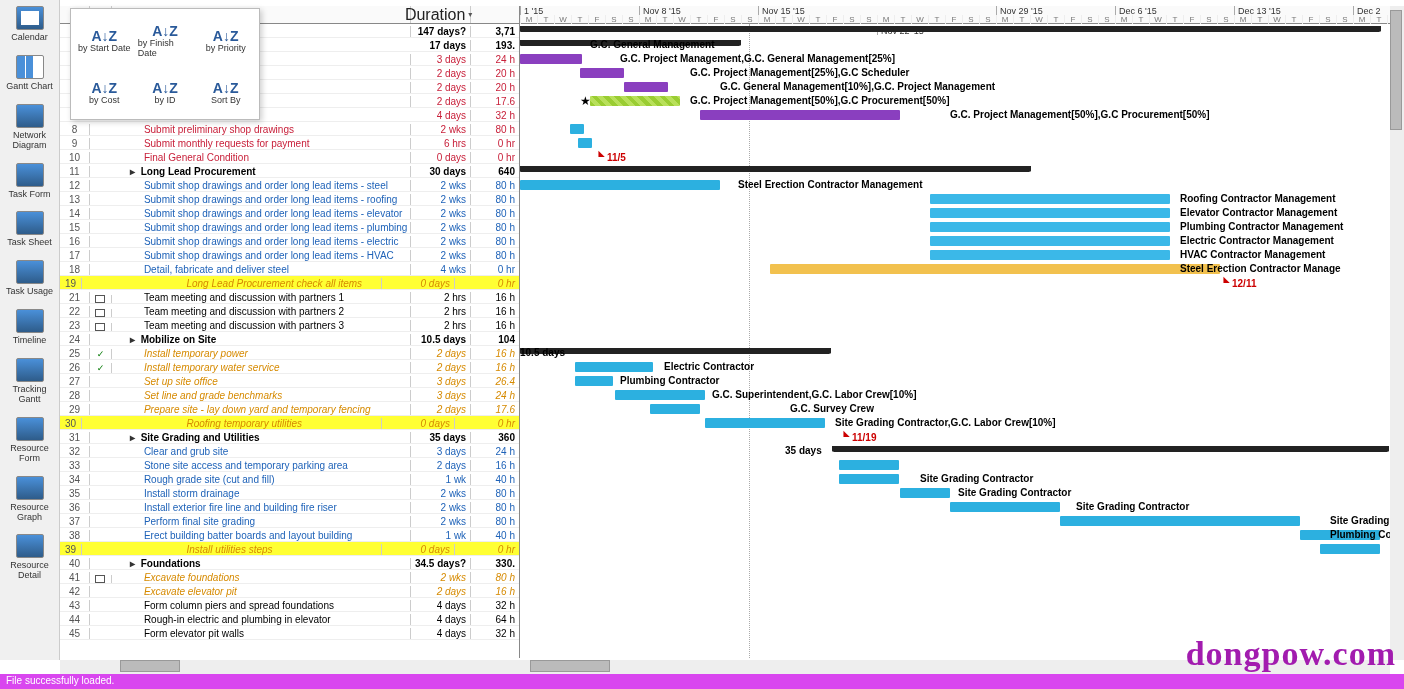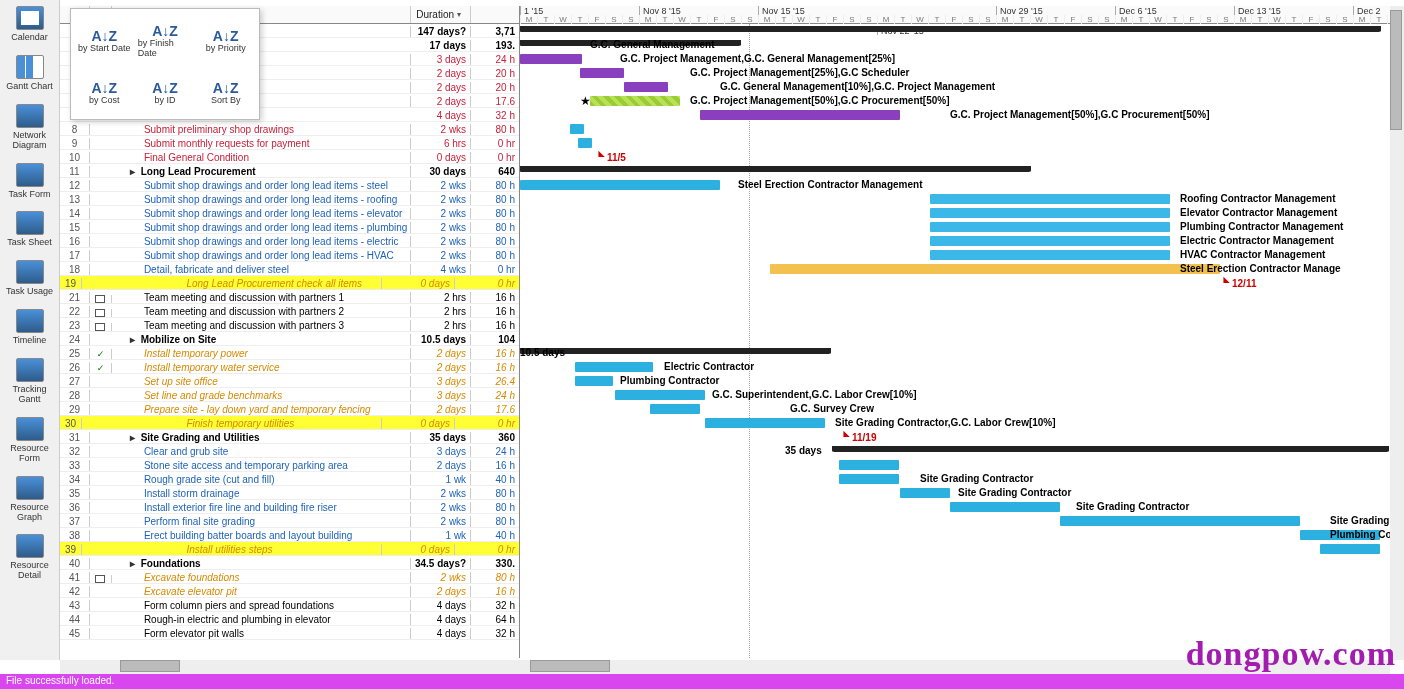--- a/index.html
+++ b/index.html
@@ -10,21 +10,21 @@
 .sidebar-icon { width: 28px; height: 24px; background: linear-gradient(#4a90d9,#2e5c8a); border: 1px solid #888; border-radius: 2px; margin-bottom: 3px; position: relative; }
 .sidebar-icon.cal::after { content:""; position:absolute; inset:4px; background:#fff; }
 .sidebar-icon.gantt { background: linear-gradient(90deg,#4a90d9 30%,#fff 30%,#fff 35%,#4a90d9 35%,#4a90d9 60%,#fff 60%); }
 .sidebar-label { font-size: 9px; color: #333; text-align: center; line-height: 1.1; }
 
 .sort-popup { position: absolute; left: 70px; top: 8px; width: 190px; height: 112px; background: #fff; border: 1px solid #bbb; box-shadow: 2px 2px 6px rgba(0,0,0,.2); z-index: 50; padding: 4px; display: grid; grid-template-columns: 1fr 1fr 1fr; gap: 2px; }
 .sort-opt { display:flex; flex-direction:column; align-items:center; justify-content:center; cursor:pointer; padding:2px; font-size:9px; color:#333; }
 .sort-glyph { font-size:14px; color:#2a5a9a; font-weight:bold; line-height:1; }
 
 .task-table { position: absolute; left: 60px; top: 6px; width: 460px; height: 652px; border-right: 1px solid #888; overflow: hidden; background:#fff; }
-.task-header { display:flex; height: 18px; border-bottom: 1px solid #888; background:#fafafa; font-size:10px; }
+.task-header { display:flex; height: 18px; border-bottom: 1px solid #888; background:#fafafa; font-size:16px; }
 .col-id { width: 30px; border-right:1px solid #ccc; }
 .col-ind { width: 22px; border-right:1px solid #ccc; }
 .col-name { width: 300px; border-right:1px solid #ccc; padding-left:6px; }
 .col-dur { width: 60px; border-right:1px solid #ccc; text-align:right; padding-right:4px; position:relative; }
 .col-wk { width: 48px; text-align:right; padding-right:4px; }
 .hdr { display:flex; align-items:center; justify-content:center; color:#222; }
 .hdr.col-dur::after { content:"▾"; font-size:8px; color:#555; margin-left:3px; }
 
 .task-row { display:flex; height:14px; border-bottom:1px solid #eee; font-size:10px; align-items:flex-end; }
 .task-row .cell { overflow:hidden; white-space:nowrap; }
@@ -358,21 +358,21 @@
       <div class="task-row orange">
         <div class="cell col-id">29</div>
         <div class="cell col-ind"></div>
         <div class="cell col-name indent2"> Prepare site - lay down yard and temporary fencing</div>
         <div class="cell col-dur">2 days</div>
         <div class="cell col-wk">17.6</div>
       </div>
       <div class="task-row orange hl">
         <div class="cell col-id">30</div>
         <div class="cell col-ind"></div>
-        <div class="cell col-name indent2"> Finish temporary utilities</div>
+        <div class="cell col-name indent2"> Roofing temporary utilities</div>
         <div class="cell col-dur">0 days</div>
         <div class="cell col-wk">0 hr</div>
       </div>
       <div class="task-row bold">
         <div class="cell col-id">31</div>
         <div class="cell col-ind"></div>
         <div class="cell col-name indent1"><span class="disclose">▸</span> Site Grading and Utilities</div>
         <div class="cell col-dur">35 days</div>
         <div class="cell col-wk">360</div>
       </div>

